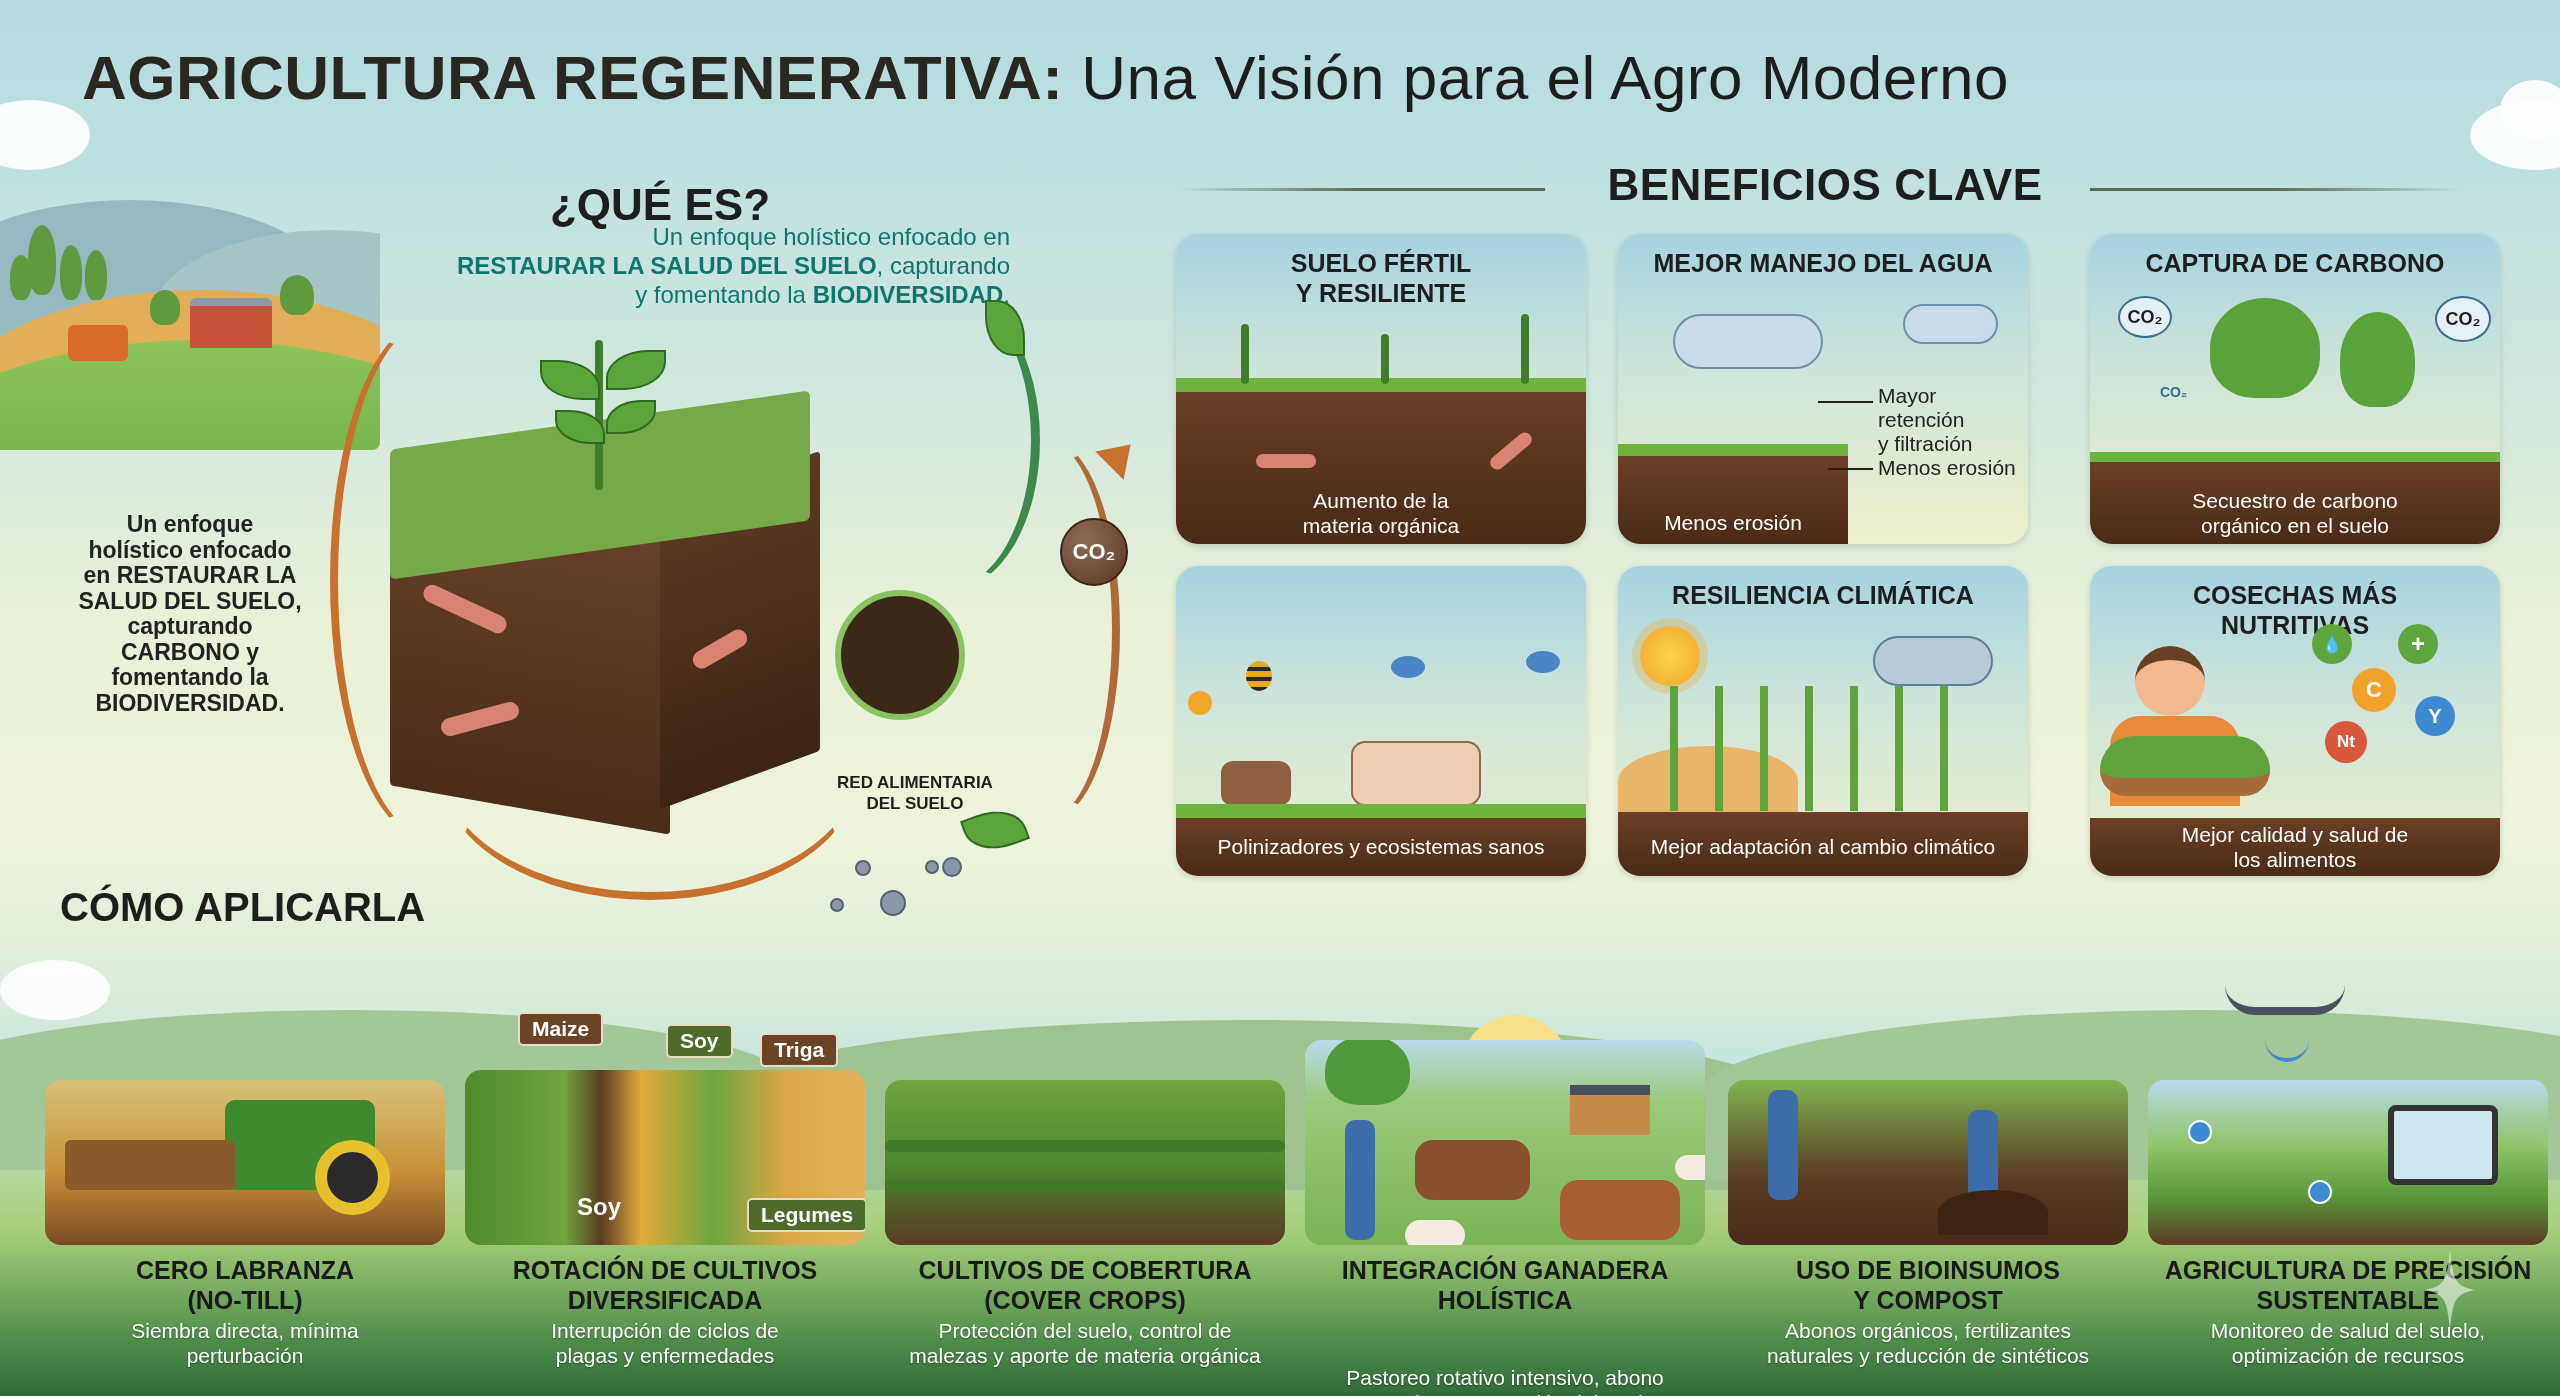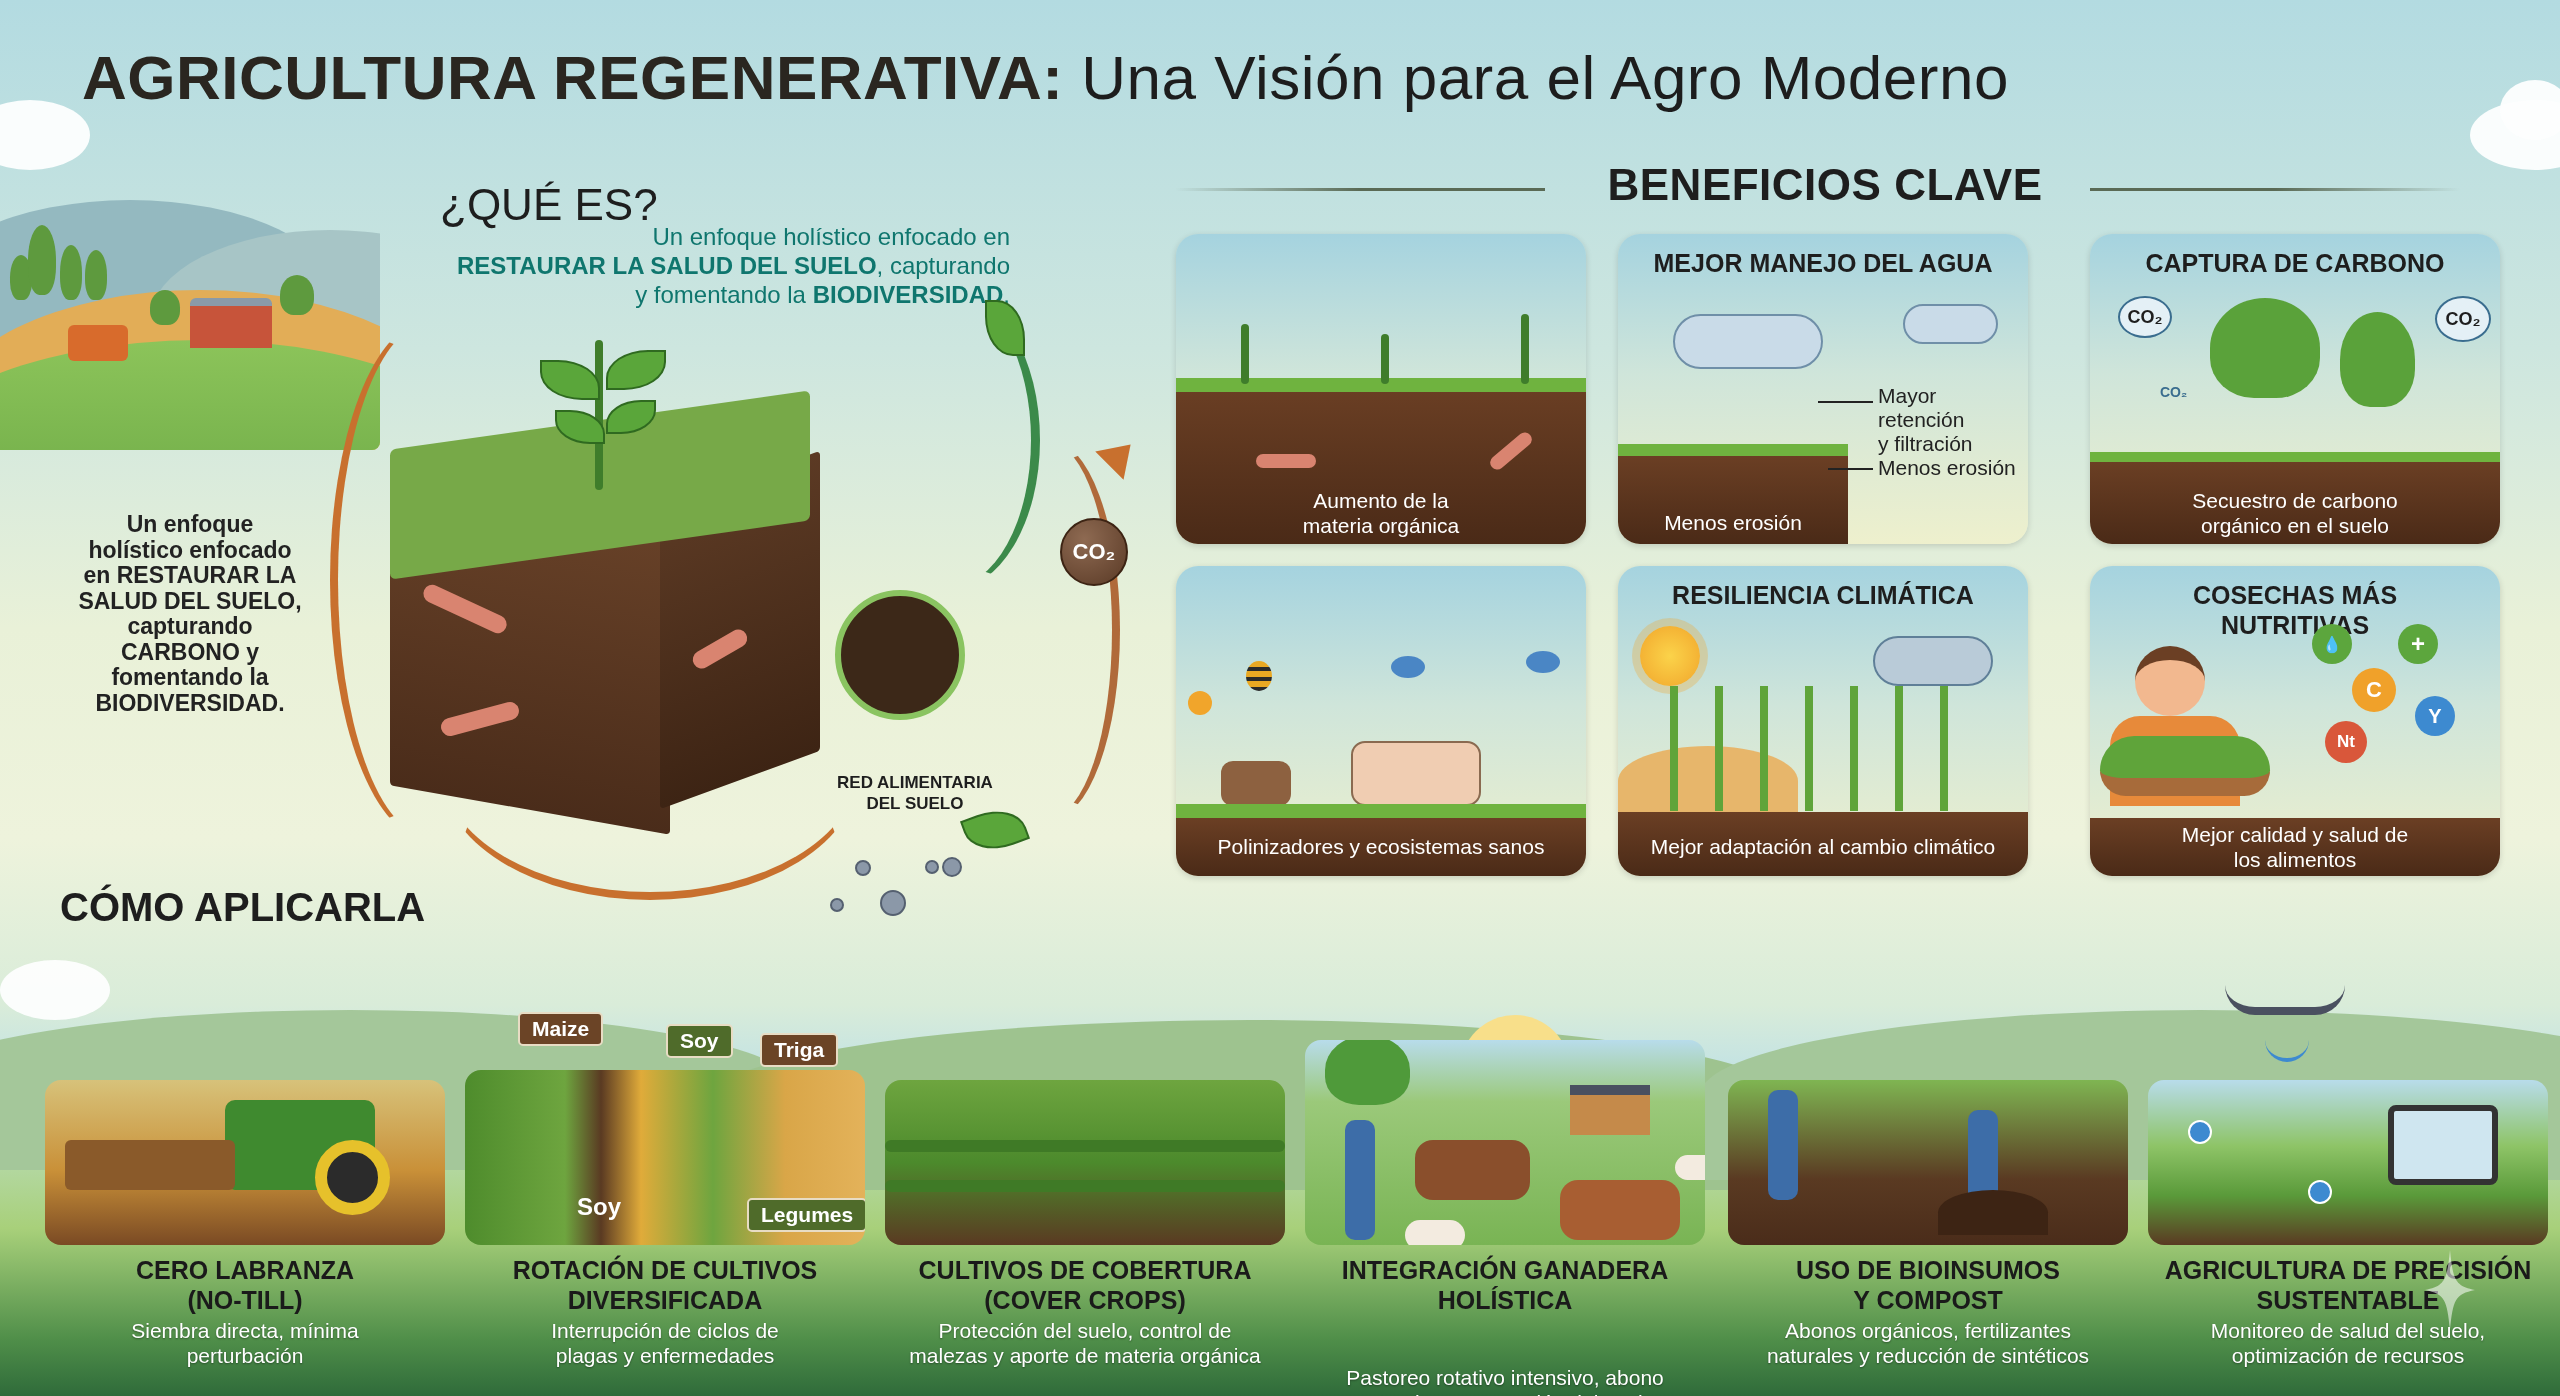--- a/index.html
+++ b/index.html
@@ -15,21 +15,21 @@
     font-size: 62px; line-height: 76px; white-space: nowrap; letter-spacing: .5px;
   }
   .title b { font-weight: 900; color: #2a2620; }
   .title span { font-weight: 400; color: #1d1d1d; }
 
   
   .landscape { position: absolute; left: 0; top: 170px; width: 380px; height: 280px; overflow: hidden; border-radius: 0 0 8px 0; }
   .hill { position: absolute; border-radius: 50% 50% 0 0; }
   .tree { position: absolute; width: 22px; border-radius: 50% 50% 40% 40%; background: #5e9a3e; }
 
-  .que-es-title { position: absolute; left: 440px; top: 180px; width: 440px; font-size: 44px; font-weight: 400; }
+  .que-es-title { position: absolute; left: 440px; top: 180px; width: 440px; text-align: center; font-size: 44px; font-weight: 700; }
   .que-es-desc { position: absolute; left: 330px; top: 222px; width: 680px; text-align: right; font-size: 24px; line-height: 29px; color: #0f766e; }
   .que-es-desc b { font-weight: 700; }
 
   .left-desc { position: absolute; left: 40px; top: 512px; width: 300px; text-align: center; font-size: 23px; line-height: 25.5px; font-weight: 600; color: #222; }
 
   
   .soil-block { position: absolute; left: 380px; top: 330px; width: 460px; height: 520px; }
   .soil-top { position: absolute; left: 10px; top: 90px; width: 420px; height: 130px; background: #77a948; transform: skewY(-8deg); border-radius: 6px; }
   .soil-front { position: absolute; left: 10px; top: 150px; width: 280px; height: 330px; background: linear-gradient(180deg,#6a4329,#4a2c1a); transform: skewY(10deg); border-radius: 4px; }
   .soil-side { position: absolute; left: 280px; top: 150px; width: 160px; height: 300px; background: linear-gradient(180deg,#5c3a24,#3d2414); transform: skewY(-20deg); border-radius: 4px; }
@@ -141,20 +141,21 @@
 <div class="molecule" style="left:942px;top:857px;width:20px;height:20px;"></div>
 <div class="molecule" style="left:830px;top:898px;width:14px;height:14px;"></div>
 <div style="position:absolute;left:965px;top:810px;width:60px;height:40px;background:#5aa63a;border-radius:0 70% 0 70%;border:2px solid #2f6a20;transform:rotate(-20deg);"></div>
 <div style="position:absolute;left:985px;top:300px;width:40px;height:56px;background:#5aa63a;border-radius:0 70% 0 70%;border:2px solid #2f6a20;"></div>
 
 <div class="benef-line" style="left:1175px;width:370px;"></div>
 <div class="benef-title">BENEFICIOS CLAVE</div>
 <div class="benef-line" style="left:2090px;width:370px;background:linear-gradient(90deg,#5a6a55,#5a6a55,transparent);"></div>
 
 <div class="card" style="left:1176px;top:234px;height:310px;">
+  <div class="card-title"><span>SUELO FÉRTIL</span><br><span>Y RESILIENTE</span></div>
   <div class="card-soil" style="top:150px;"></div>
   <div class="card-grass" style="top:144px;"></div>
   <div class="plant-stem" style="left:65px;top:90px;height:60px;"></div>
   <div class="plant-stem" style="left:205px;top:100px;height:50px;"></div>
   <div class="plant-stem" style="left:345px;top:80px;height:70px;"></div>
   <div class="worm" style="left:80px;top:220px;width:60px;height:14px;"></div>
   <div class="worm" style="left:310px;top:210px;width:50px;height:14px;transform:rotate(-40deg);"></div>
   <div class="card-caption" style="top:254px;"><span>Aumento de la</span><br><span>materia orgánica</span></div>
 </div>
 

